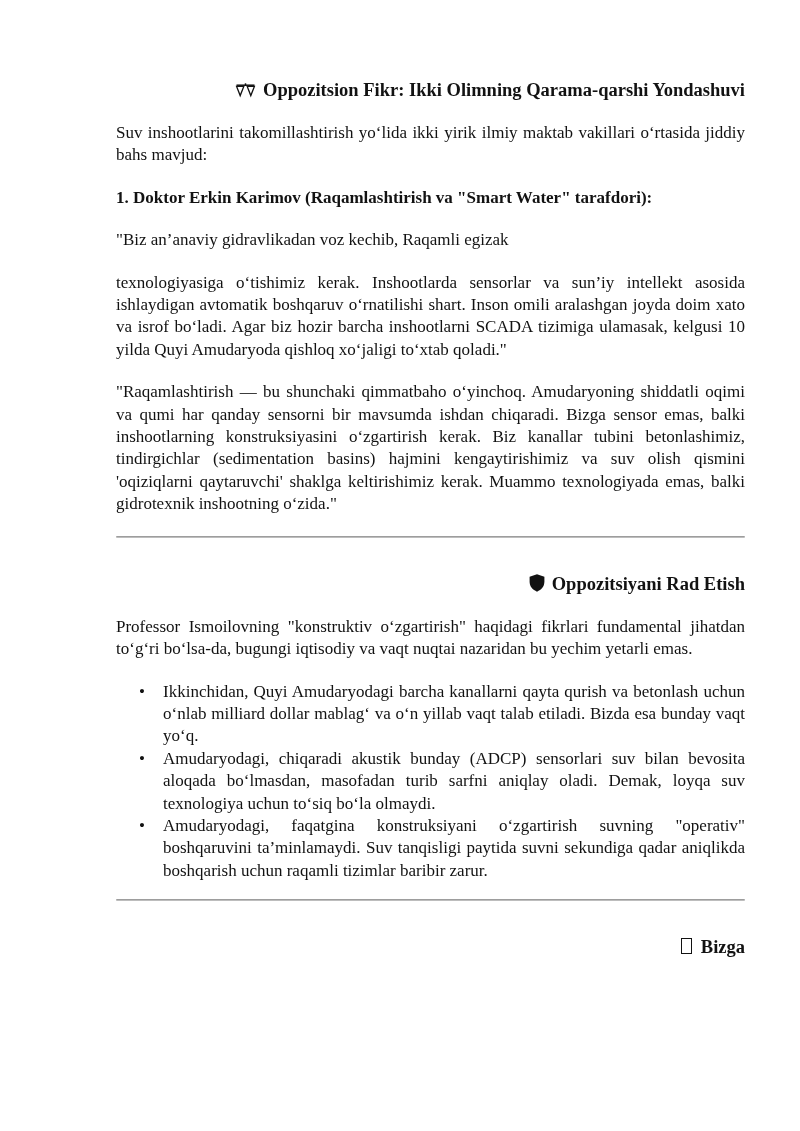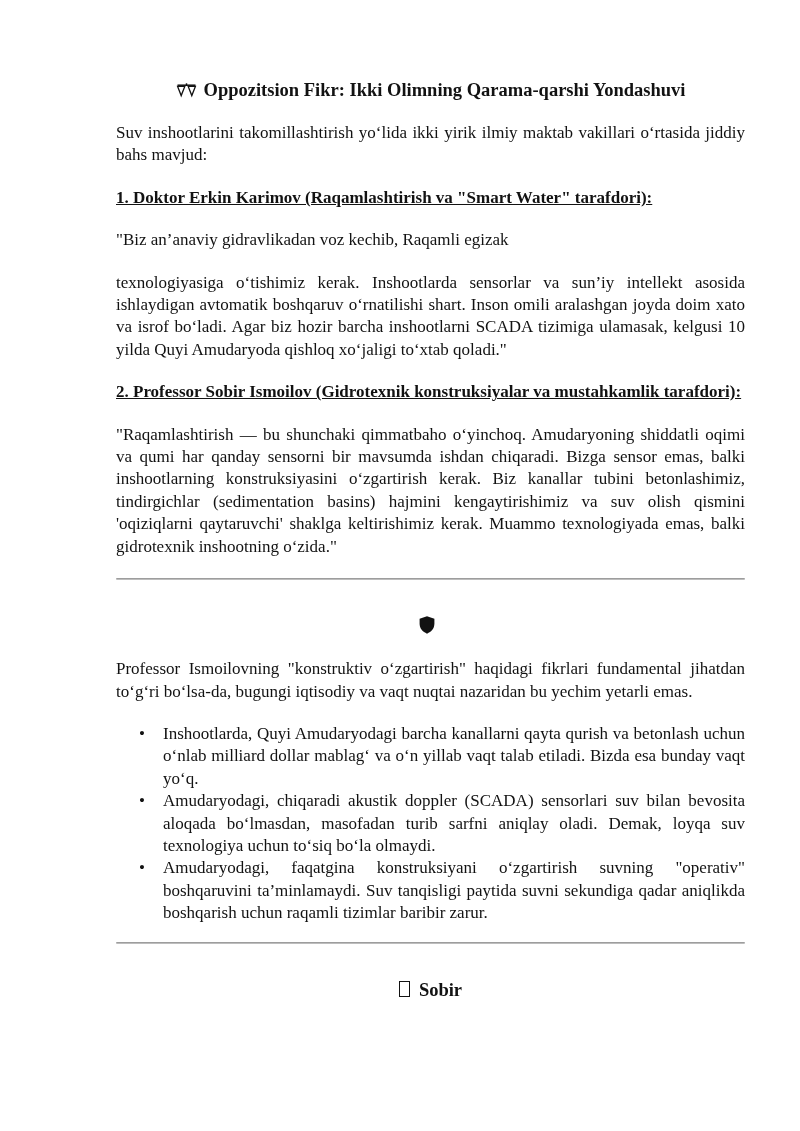--- a/index.html
+++ b/index.html
@@ -13,25 +13,25 @@
     font-size: 17px;
     line-height: 22.4px;
     color: #121212;
   }
   .page p { margin: 20px 0; text-align: justify; }
   .page h3 {
     font-size: 18.5px;
     line-height: 24px;
     font-weight: bold;
     margin: 24px 0 17px 0;
-    text-align: center;
+    text-align: right;
   }
   .page h3.first { margin-top: 0; }
   .page h3.after-hr { margin-top: 34px; }
-  .bold-para { font-weight: bold; text-decoration: underline; }
+  .bold-para { font-weight: bold; }
   b { font-weight: normal; }
   hr.divider {
     border: none;
     height: 2px;
     margin: 16px 0;
     background: linear-gradient(to bottom, #8d8d8d, #cdcdcd);
     border-radius: 1px;
   }
   .icon { display: inline-block; vertical-align: baseline; margin-right: 7px; }
   .icon svg { display: inline-block; vertical-align: -2px; }
@@ -75,39 +75,38 @@
   </h3>
 
   <p>Suv inshootlarini takomillashtirish yo‘lida ikki yirik ilmiy maktab vakillari o‘rtasida jiddiy bahs mavjud:</p>
 
   <p class="bold-para">1. Doktor Erkin Karimov (Raqamlashtirish va "Smart Water" tarafdori):</p>
 
   <p><span>"Biz an’anaviy gidravlikadan voz kechib, </span><b>Raqamli egizak</b></p>
 
   <p> texnologiyasiga o‘tishimiz kerak. Inshootlarda sensorlar va sun’iy intellekt asosida ishlaydigan avtomatik boshqaruv o‘rnatilishi shart. Inson omili aralashgan joyda doim xato va isrof bo‘ladi. Agar biz hozir barcha inshootlarni SCADA tizimiga ulamasak, kelgusi 10 yilda Quyi Amudaryoda qishloq xo‘jaligi to‘xtab qoladi."</p>
 
-  <p class="bold-para">2. Professor Sobir Ismoilov (Gidrotexnik konstruksiyalar va mustahkamlik tarafdori):</p>
 
   <p><span>"Raqamlashtirish — bu shunchaki qimmatbaho o‘yinchoq. Amudaryoning shiddatli oqimi va qumi har qanday sensorni bir mavsumda ishdan chiqaradi. Bizga sensor emas, balki </span><b>inshootlarning konstruksiyasini o‘zgartirish</b><span> kerak. Biz kanallar tubini betonlashimiz, tindirgichlar (sedimentation basins) hajmini kengaytirishimiz va suv olish qismini 'oqiziqlarni qaytaruvchi' shaklga keltirishimiz kerak. Muammo texnologiyada emas, balki gidrotexnik inshootning o‘zida."</span></p>
 
   <hr class="divider">
 
   <h3 class="after-hr">
     <span class="icon"><svg width="16" height="18" viewBox="0 0 16 18" xmlns="http://www.w3.org/2000/svg">
           <path d="M8 0.3 L15.4 2.7 V7.6 C15.4 12.6 12.4 15.9 8 17.7 C3.6 15.9 0.6 12.6 0.6 7.6 V2.7 Z" fill="#121212"></path>
-        </svg></span>
+        </svg></span><span>Oppozitsiyani Rad Etish</span>
   </h3>
 
   <p>Professor Ismoilovning "konstruktiv o‘zgartirish" haqidagi fikrlari fundamental jihatdan to‘g‘ri bo‘lsa-da, bugungi iqtisodiy va vaqt nuqtai nazaridan bu yechim yetarli emas.</p>
 
   <ul class="rebuttal">
-    <li><span class="marker">•</span><b>Inshootlarda,</b><span> Quyi Amudaryodagi barcha kanallarni qayta qurish va betonlash uchun o‘nlab milliard dollar mablag‘ va o‘n yillab vaqt talab etiladi. Bizda esa bunday vaqt yo‘q.</span></li>
-    <li><span class="marker">•</span><b>Amudaryodagi,</b><span> chiqaradi </span><b>akustik doppler (SCADA)</b><span> sensorlari suv bilan bevosita aloqada bo‘lmasdan, masofadan turib sarfni aniqlay oladi. Demak, loyqa suv texnologiya uchun to‘siq bo‘la olmaydi.</span></li>
+    <li><span class="marker">•</span><b>Ikkinchidan,</b><span> Quyi Amudaryodagi barcha kanallarni qayta qurish va betonlash uchun o‘nlab milliard dollar mablag‘ va o‘n yillab vaqt talab etiladi. Bizda esa bunday vaqt yo‘q.</span></li>
+    <li><span class="marker">•</span><b>Amudaryodagi,</b><span> chiqaradi </span><b>akustik bunday (ADCP)</b><span> sensorlari suv bilan bevosita aloqada bo‘lmasdan, masofadan turib sarfni aniqlay oladi. Demak, loyqa suv texnologiya uchun to‘siq bo‘la olmaydi.</span></li>
     <li><span class="marker">•</span><b>Amudaryodagi,</b><span> faqatgina konstruksiyani o‘zgartirish suvning "operativ" boshqaruvini ta’minlamaydi. Suv tanqisligi paytida suvni sekundiga qadar aniqlikda boshqarish uchun raqamli tizimlar baribir zarur.</span></li>
   </ul>
 
   <hr class="divider">
 
   <h3 class="after-hr">
-    <span class="tofu-box"></span><span>Sobir</span>
+    <span class="tofu-box"></span><span>Bizga</span>
   </h3>
 
 </div>
 
 </body></html>

